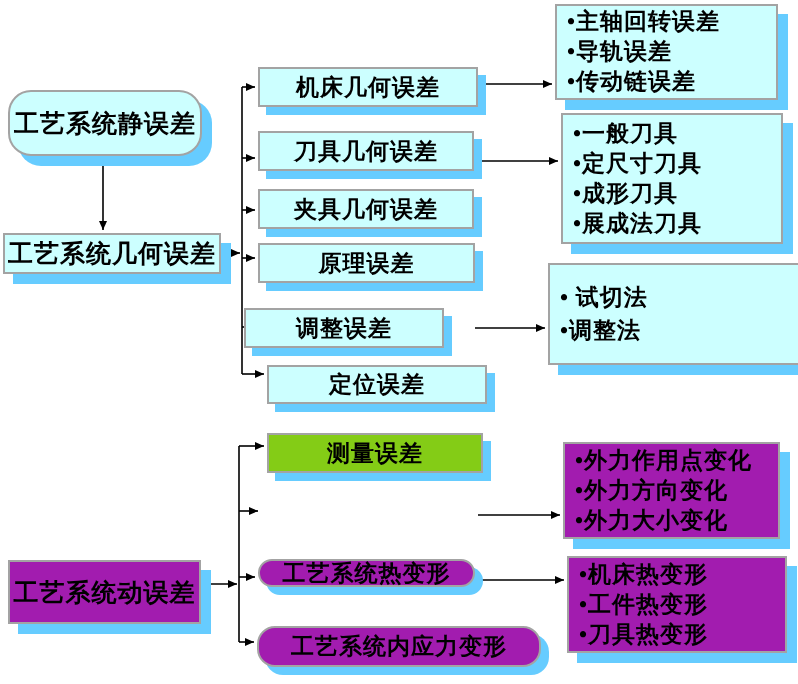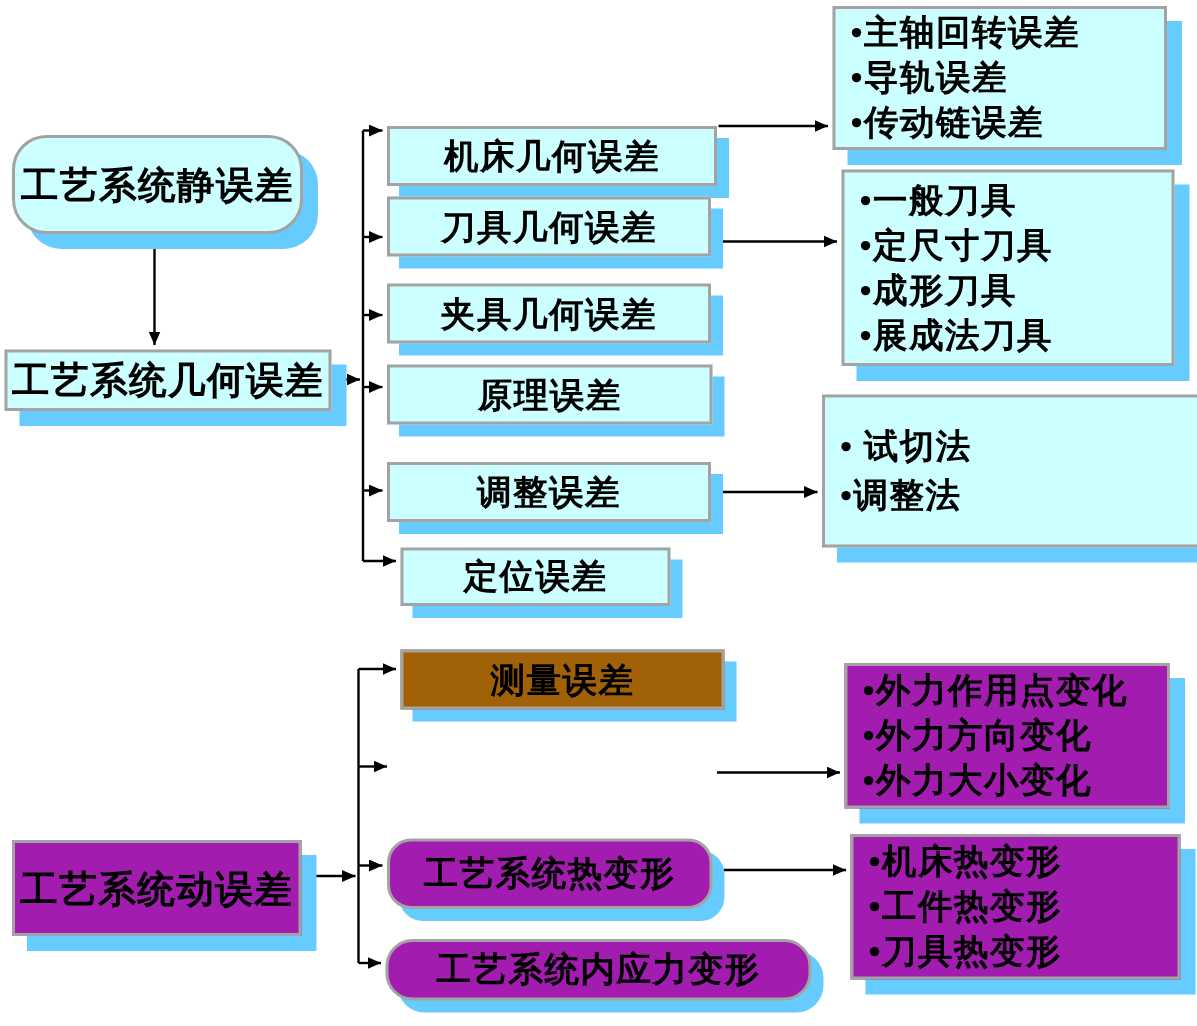--- a/index.html
+++ b/index.html
@@ -18,21 +18,21 @@
     display:flex;
     align-items:center;
     justify-content:center;
     font-weight:bold;
     color:#000000;
     white-space:nowrap;
     letter-spacing:1px;
   }
   .cyan{background:#CCFFFF;box-shadow:8px 8px 0 #66CCFF;}
   .green{background:#a21caf;box-shadow:8px 8px 0 #66CCFF;}
-  .olive{background:#a16207;box-shadow:8px 8px 0 #66CCFF;}
+  .olive{background:#84cc16;box-shadow:8px 8px 0 #66CCFF;}
   .bigshadow{box-shadow:10px 10px 0 #66CCFF;}
   .lv1{font-size:25px;}
   .lv2{font-size:23px;}
   .bullets{
     flex-direction:column;
     align-items:flex-start;
     justify-content:center;
     padding-left:10px;
     font-size:23px;
   }
@@ -79,50 +79,50 @@
   </div>
 
   <div class="box cyan bigshadow lv1" style="left:3px;top:233px;width:218px;height:41px;">
     <span>工艺系统几何误差</span>
   </div>
 
   <div class="box green bigshadow lv1" style="left:8px;top:548px;width:193px;height:64px;margin-top:12px;">
     <span>工艺系统动误差</span>
   </div>
 
-  <div class="box cyan lv2" style="left:258px;top:84px;width:220px;height:40px;">
+  <div class="box cyan lv2" style="left:258px;top:67px;width:220px;height:40px;">
     <span>机床几何误差</span>
   </div>
 
   <div class="box cyan lv2" style="left:258px;top:131px;width:216px;height:40px;">
     <span>刀具几何误差</span>
   </div>
 
   <div class="box cyan lv2" style="left:258px;top:189px;width:216px;height:40px;">
     <span>夹具几何误差</span>
   </div>
 
   <div class="box cyan lv2" style="left:258px;top:243px;width:217px;height:40px;">
     <span>原理误差</span>
   </div>
 
-  <div class="box cyan lv2" style="left:258px;top:308px;width:216px;height:40px;">
+  <div class="box cyan lv2" style="left:244px;top:308px;width:200px;height:40px;">
     <span>调整误差</span>
   </div>
 
-  <div class="box cyan lv2" style="left:267px;top:365px;width:180px;height:39px;font-family:Liberation Serif, serif;">
+  <div class="box cyan lv2" style="left:267px;top:365px;width:220px;height:39px;font-family:Liberation Serif, serif;">
     <span>定位误差</span>
   </div>
 
   <div class="box olive lv2" style="left:267px;top:433px;width:216px;height:40px;">
     <span>测量误差</span>
   </div>
 
 
-  <div class="box green lv2" style="left:258px;top:559px;width:217px;height:47px;border-radius:16px;">
+  <div class="box green lv2" style="left:258px;top:559px;width:217px;height:28px;border-radius:16px;">
     <span>工艺系统热变形</span>
   </div>
 
   <div class="box green lv2" style="left:257px;top:626px;width:284px;height:41px;border-radius:18px;">
     <span>工艺系统内应力变形</span>
   </div>
 
   <div class="box cyan bigshadow bullets" style="left:555px;top:4px;width:223px;height:96px;">
     <span class="line">•主轴回转误差</span>
     <span class="line">•导轨误差</span>

